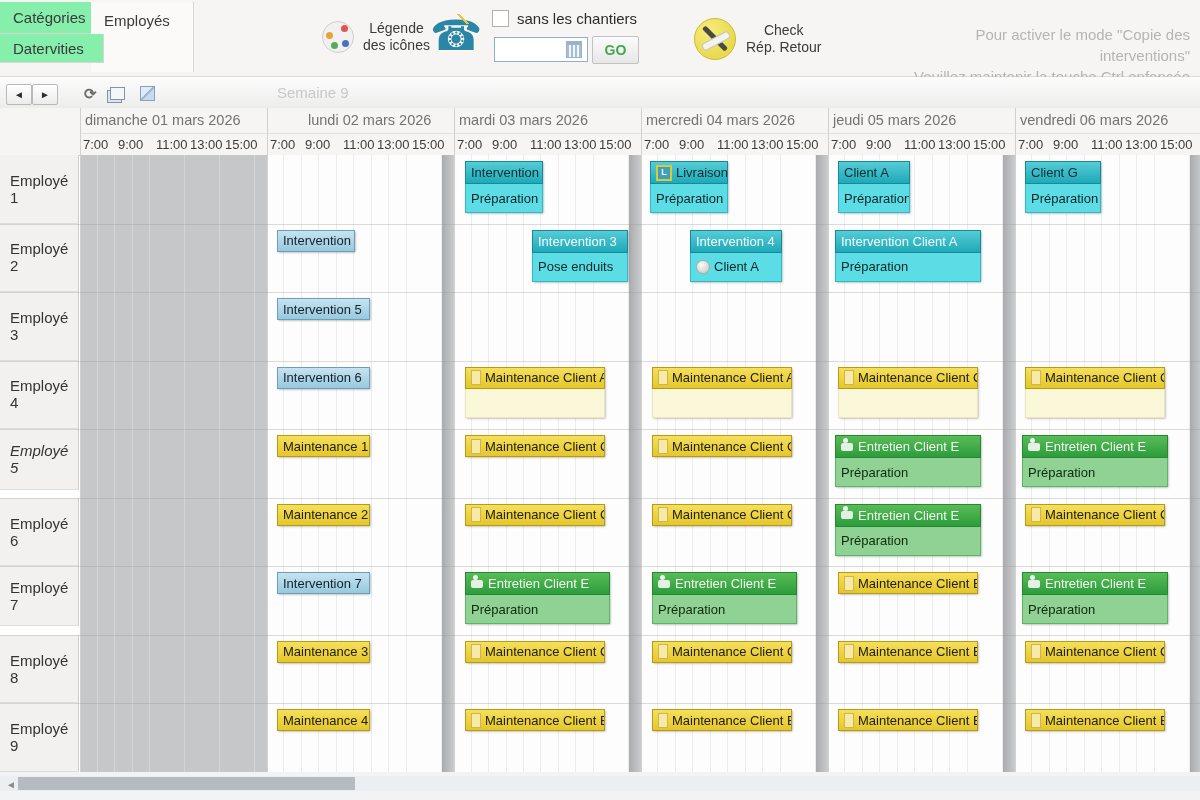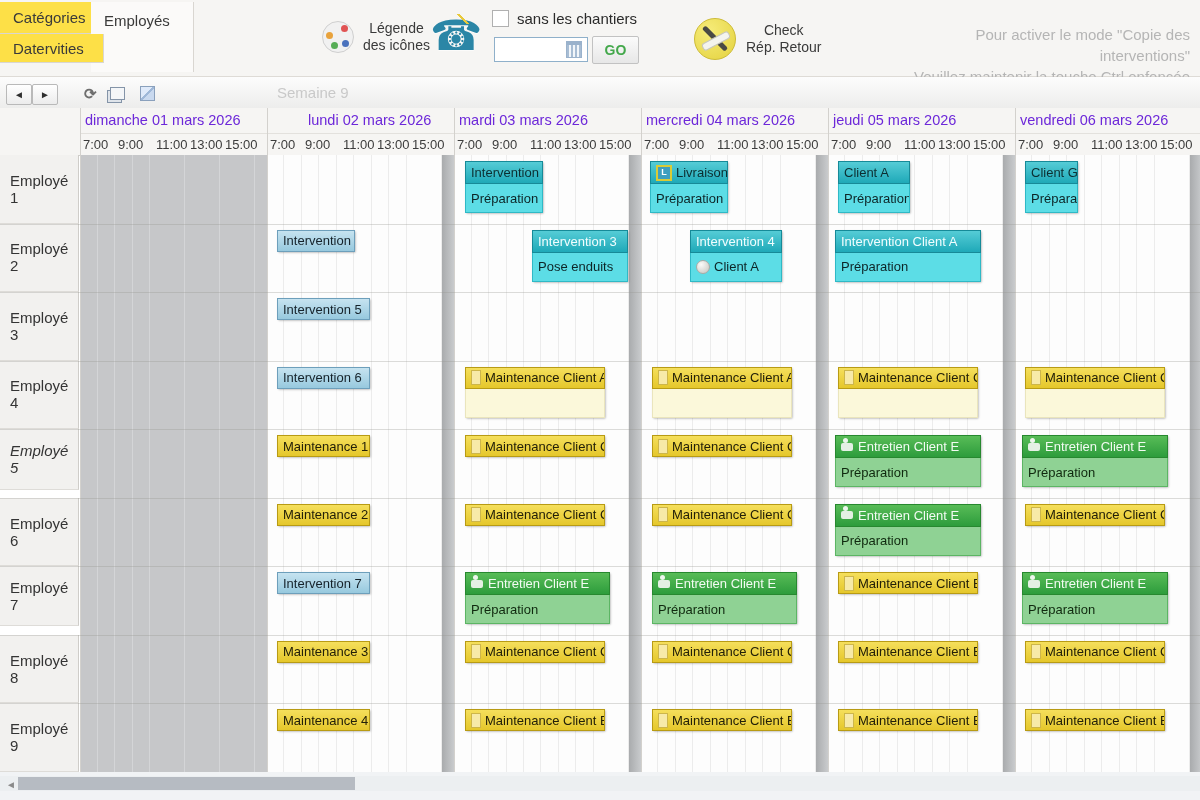--- a/index.html
+++ b/index.html
@@ -3,21 +3,21 @@
 <meta charset="utf-8">
 <style>
   html,body{margin:0;padding:0;}
   body{width:1200px;height:800px;overflow:hidden;position:relative;
        font-family:"Liberation Sans",sans-serif;background:#fff;color:#333;
        -webkit-font-smoothing:antialiased;}
   .abs{position:absolute;}
 
   
   #topbar{left:0;top:0;width:1200px;height:76px;background:#f6f5f3;border-bottom:1px solid #dedbd6;}
-  .tabcell{display:flex;align-items:center;padding-left:13px;font-size:15px;color:#3a3a3a;background:#fde047;cursor:pointer;}
+  .tabcell{display:flex;align-items:center;padding-left:13px;font-size:15px;color:#3a3a3a;background:#86efac;cursor:pointer;}
   #tab-categories{left:0;top:2px;width:90px;height:31px;border-bottom:1px solid #d9d6d1;border-right:1px solid #d9d6d1;}
   #tab-employes{left:91px;top:2px;width:89px;height:60px;background:#fbfaf9;border-right:1px solid #d9d6d1;align-items:flex-start;padding-top:10px;}
   #tab-datervities{left:0;top:34px;width:90px;height:28px;border-bottom:1px solid #d9d6d1;border-right:1px solid #d9d6d1;}
 
   #legend-btn{left:322px;top:13px;height:48px;display:flex;align-items:center;cursor:pointer;}
   .legend-circle{position:relative;width:30px;height:30px;border-radius:50%;background:#f1f1f1;border:1px solid #cfcfcf;margin-right:9px;}
   .legend-circle i{position:absolute;width:7px;height:7px;border-radius:50%;}
   .dot-red{left:18px;top:3px;background:#e05353;}
   .dot-orange{left:3px;top:10px;background:#e8a23c;}
   .dot-green{left:8px;top:20px;background:#57ad57;}
@@ -61,21 +61,21 @@
   #nav-prev{left:6px;} #nav-next{left:32px;}
   #icon-refresh{left:84px;top:8px;font-size:15px;color:#6e6e6e;cursor:pointer;font-weight:bold;}
   #icon-copy{left:110px;top:10px;width:13px;height:11px;background:#f4f6f8;border:1px solid #8494a8;cursor:pointer;
         box-shadow:-3px 3px 0 -1px #dfe4ea,-3px 3px 0 0 #8494a8;}
   #icon-edit{left:140px;top:9px;width:13px;height:13px;border:1px solid #8aa0bc;cursor:pointer;
         background:linear-gradient(135deg,#dfeafa 45%,#9fb8d8 45%,#9fb8d8 55%,#c9d9ef 55%);}
   #week-label{left:277px;top:7px;font-size:15px;color:#c9c9c9;}
 
   
   #headband{left:0;top:108px;width:1200px;height:47px;background:#f6f5f3;border-bottom:1px solid #cfcdc9;}
-  .dayname{position:absolute;top:4px;font-size:14.5px;color:#6d28d9;white-space:nowrap;}
+  .dayname{position:absolute;top:4px;font-size:14.5px;color:#737373;white-space:nowrap;}
   .hourlbl{position:absolute;top:29px;font-size:13px;color:#3c3c3c;white-space:nowrap;}
   .vline{position:absolute;width:1px;background:#d3d1cd;}
   .hband-sep{left:80px;top:133px;width:1120px;height:1px;background:#e3e1dd;}
 
   
   .daycol{position:absolute;top:155px;height:617px;}
   .daycol.work{background:repeating-linear-gradient(90deg,#fdfdfd 0px,#fdfdfd 16.5px,#ececec 16.5px,#ececec 17.5px);}
   .daycol.off{background:repeating-linear-gradient(90deg,#c6c7c9 0px,#c6c7c9 16.5px,#d4d5d7 16.5px,#d4d5d7 17.5px);}
   .grayband{position:absolute;top:155px;height:617px;width:12px;background:linear-gradient(90deg,#a9abad,#c9cbcd);}
   .rowline{position:absolute;left:0;width:1200px;height:1px;background:rgba(150,148,142,.32);}
@@ -273,21 +273,21 @@
       </div>
     </div>
     <div class="event" style="left: 838px; top: 161px; width: 72px;">
       <div class="seg teal-h tone-dark">
         <span>Client A</span>
       </div>
       <div class="seg teal-b">
         <span>Préparation</span>
       </div>
     </div>
-    <div class="event" style="left: 1025px; top: 161px; width: 53px;">
+    <div class="event" style="left: 1025px; top: 161px; width: 76px;">
       <div class="seg teal-h tone-dark">
         <span>Client G</span>
       </div>
       <div class="seg teal-b">
         <span>Préparation</span>
       </div>
     </div>
     <div class="event" style="left: 277px; top: 229.556px; width: 78px;">
       <div class="seg blue-s">
         <span>Intervention 2</span>

